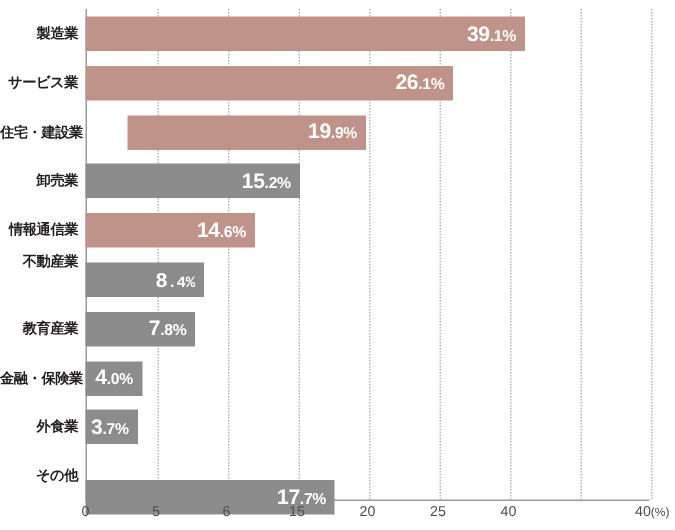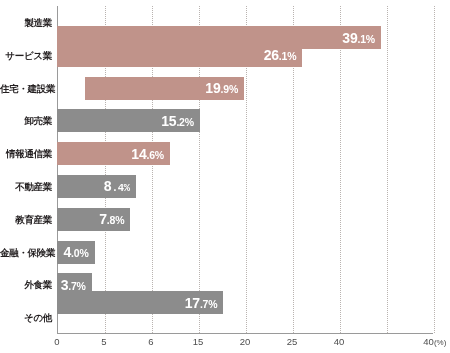--- a/index.html
+++ b/index.html
@@ -141,39 +141,39 @@
       </div>
       <div class="cat-slot" style="top: 70.6px;">
         <div class="cat-label">住宅・建設業</div>
       </div>
       <div class="cat-slot" style="top: 103.4px;">
         <div class="cat-label">卸売業</div>
       </div>
       <div class="cat-slot" style="top: 136.2px;">
         <div class="cat-label">情報通信業</div>
       </div>
-      <div class="cat-slot" style="top: 169px;">
+      <div class="cat-slot" style="top: 157px;">
         <div class="cat-label">不動産業</div>
       </div>
       <div class="cat-slot" style="top: 201.8px;">
         <div class="cat-label">教育産業</div>
       </div>
       <div class="cat-slot" style="top: 234.6px;">
         <div class="cat-label">金融・保険業</div>
       </div>
       <div class="cat-slot" style="top: 267.4px;">
         <div class="cat-label">外食業</div>
       </div>
       <div class="cat-slot" style="top: 300.2px;">
         <div class="cat-label">その他</div>
       </div>
     </div>
 
   <div id="bars-layer">
-      <div class="bar-row" style="top: 20px; width: 324px;">
+      <div class="bar-row" style="top: 5px; width: 293px;">
         <div class="bar" style="background: rgb(192, 147, 138);">
           <span class="bar-value"><span class="int">39</span><span class="frac">.1%</span></span>
         </div>
       </div>
       <div class="bar-row" style="top: 37.8px; width: 245.34px;">
         <div class="bar" style="background: rgb(192, 147, 138); justify-content: flex-end;">
           <span class="bar-value"><span class="int">26</span><span class="frac">.1%</span></span>
         </div>
       </div>
       <div class="bar-row" style="top: 70.6px; width: 187.06px;">
@@ -204,21 +204,21 @@
       <div class="bar-row" style="top: 234.6px; width: 37.6px;">
         <div class="bar" style="background: rgb(140, 140, 140);">
           <span class="bar-value"><span class="int">4</span><span class="frac">.0%</span></span>
         </div>
       </div>
       <div class="bar-row" style="top: 267.4px; width: 34.78px;">
         <div class="bar" style="background: rgb(140, 140, 140);">
           <span class="bar-value"><span class="int">3</span><span class="frac">.7%</span></span>
         </div>
       </div>
-      <div class="bar-row" style="top: 285px; width: 166.38px;">
+      <div class="bar-row" style="top: 314px; width: 166.38px;">
         <div class="bar" style="background: rgb(140, 140, 140);">
           <span class="bar-value"><span class="int">17</span><span class="frac">.7%</span></span>
         </div>
       </div>
     </div>
 
   <div id="xaxis-layer">
       <div class="xtick" style="left: 57px;">0</div>
       <div class="xtick" style="left: 104px;">5</div>
       <div class="xtick" style="left: 151px;">6</div>

